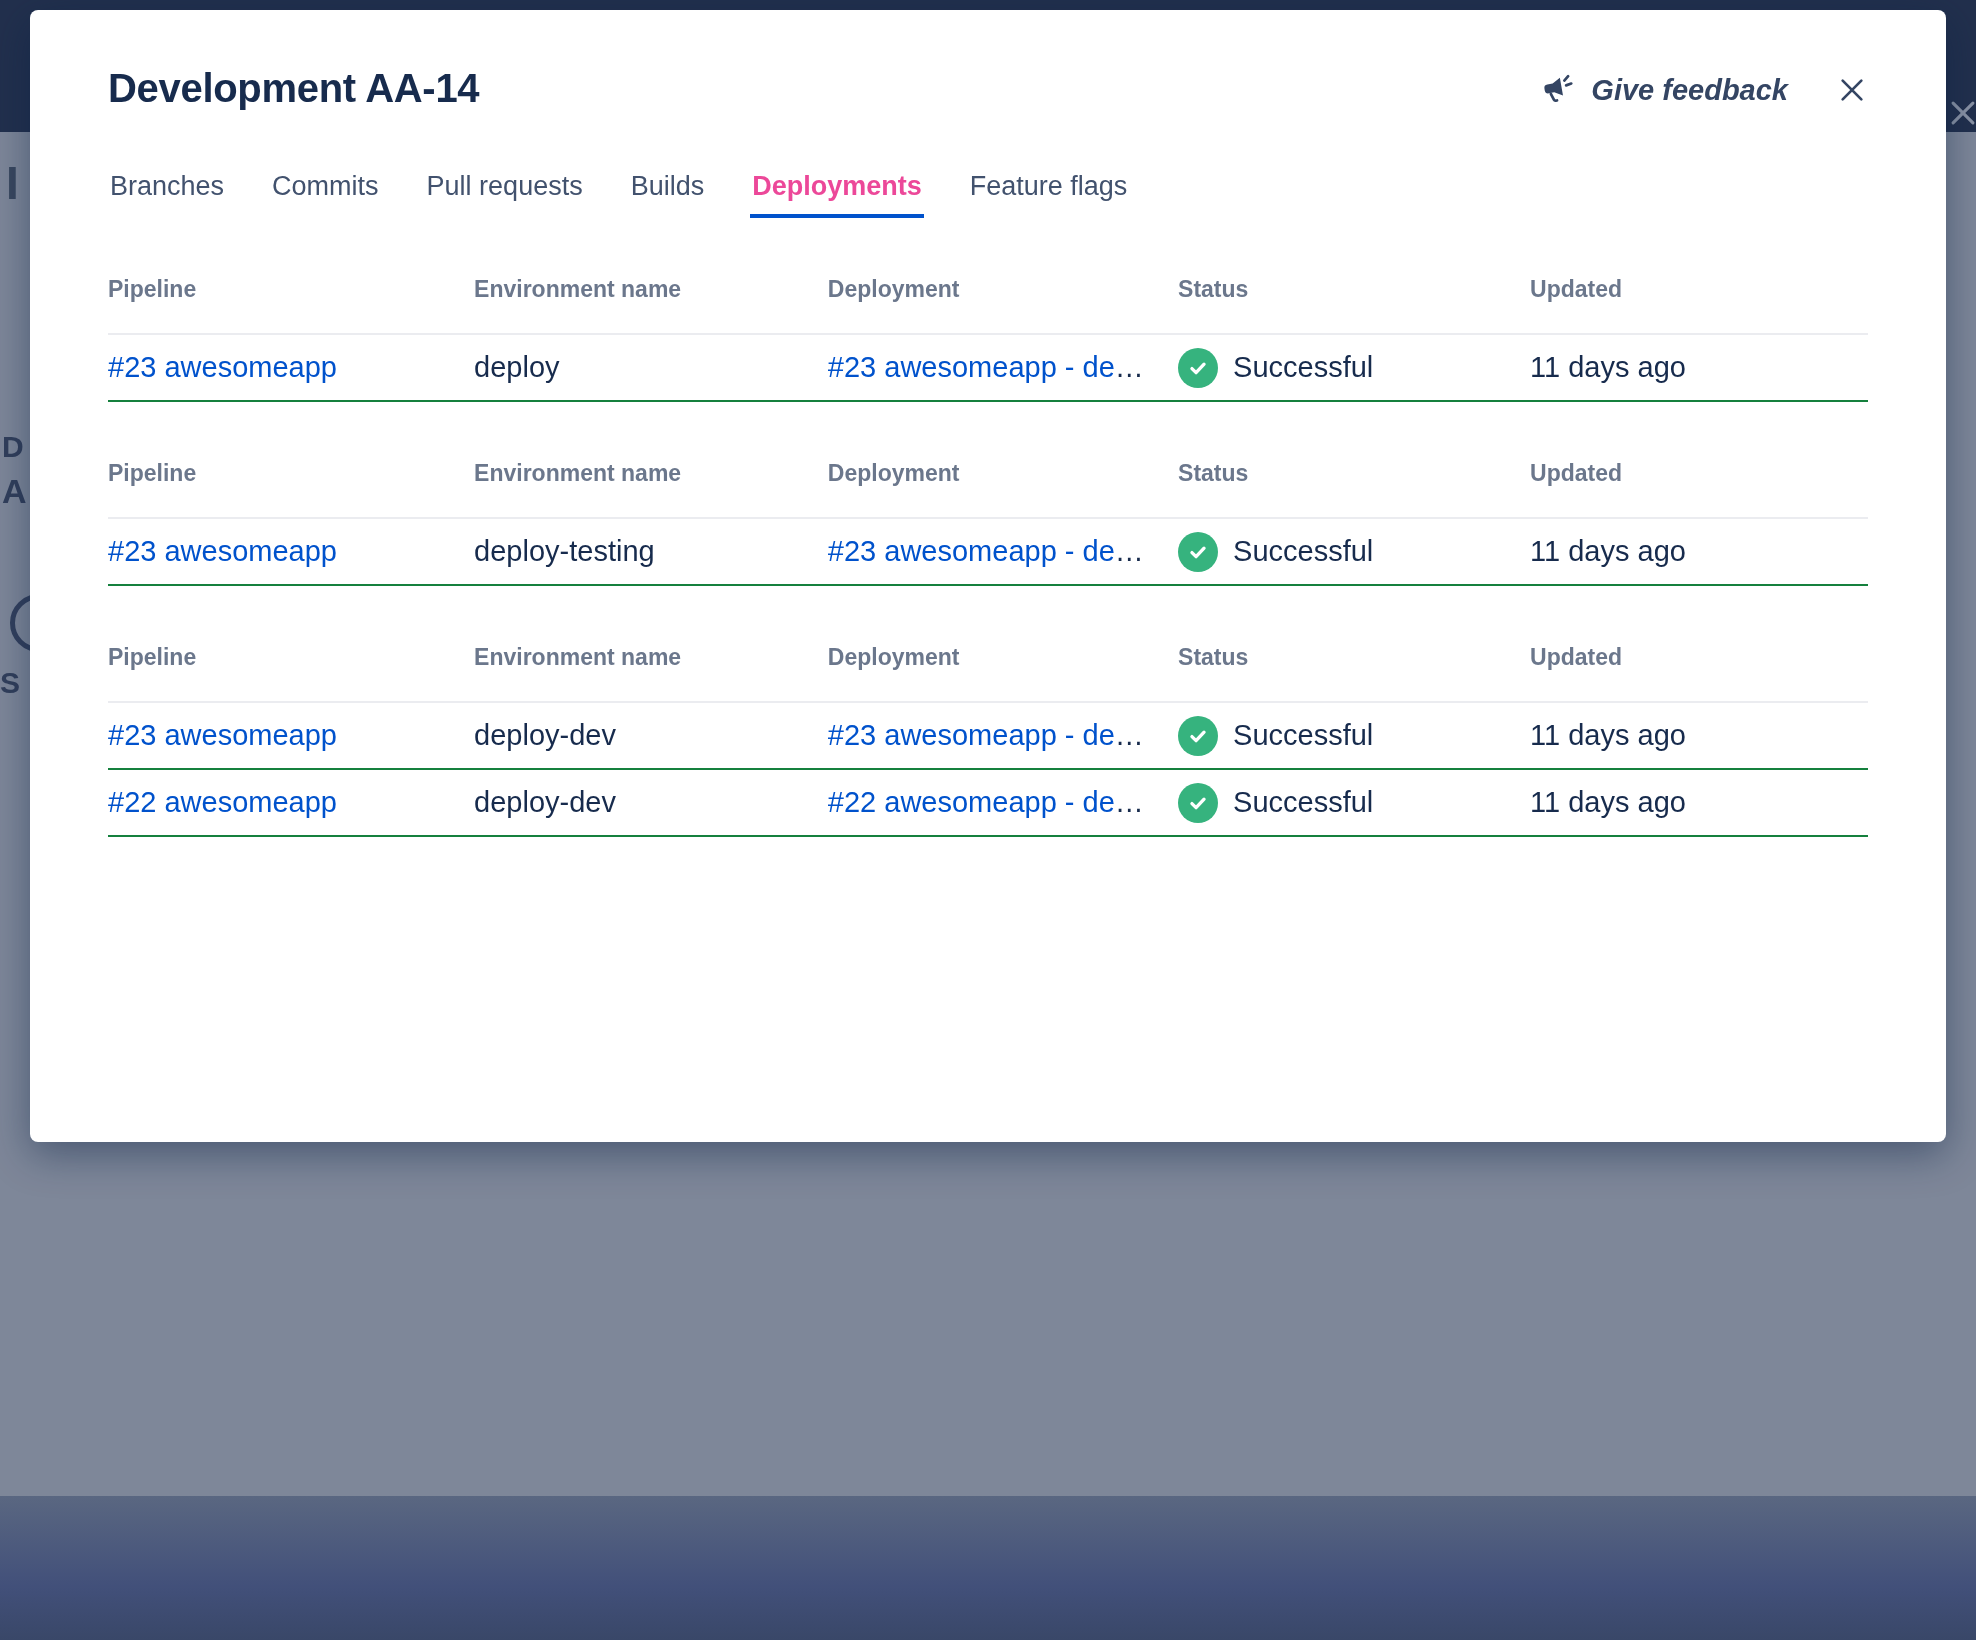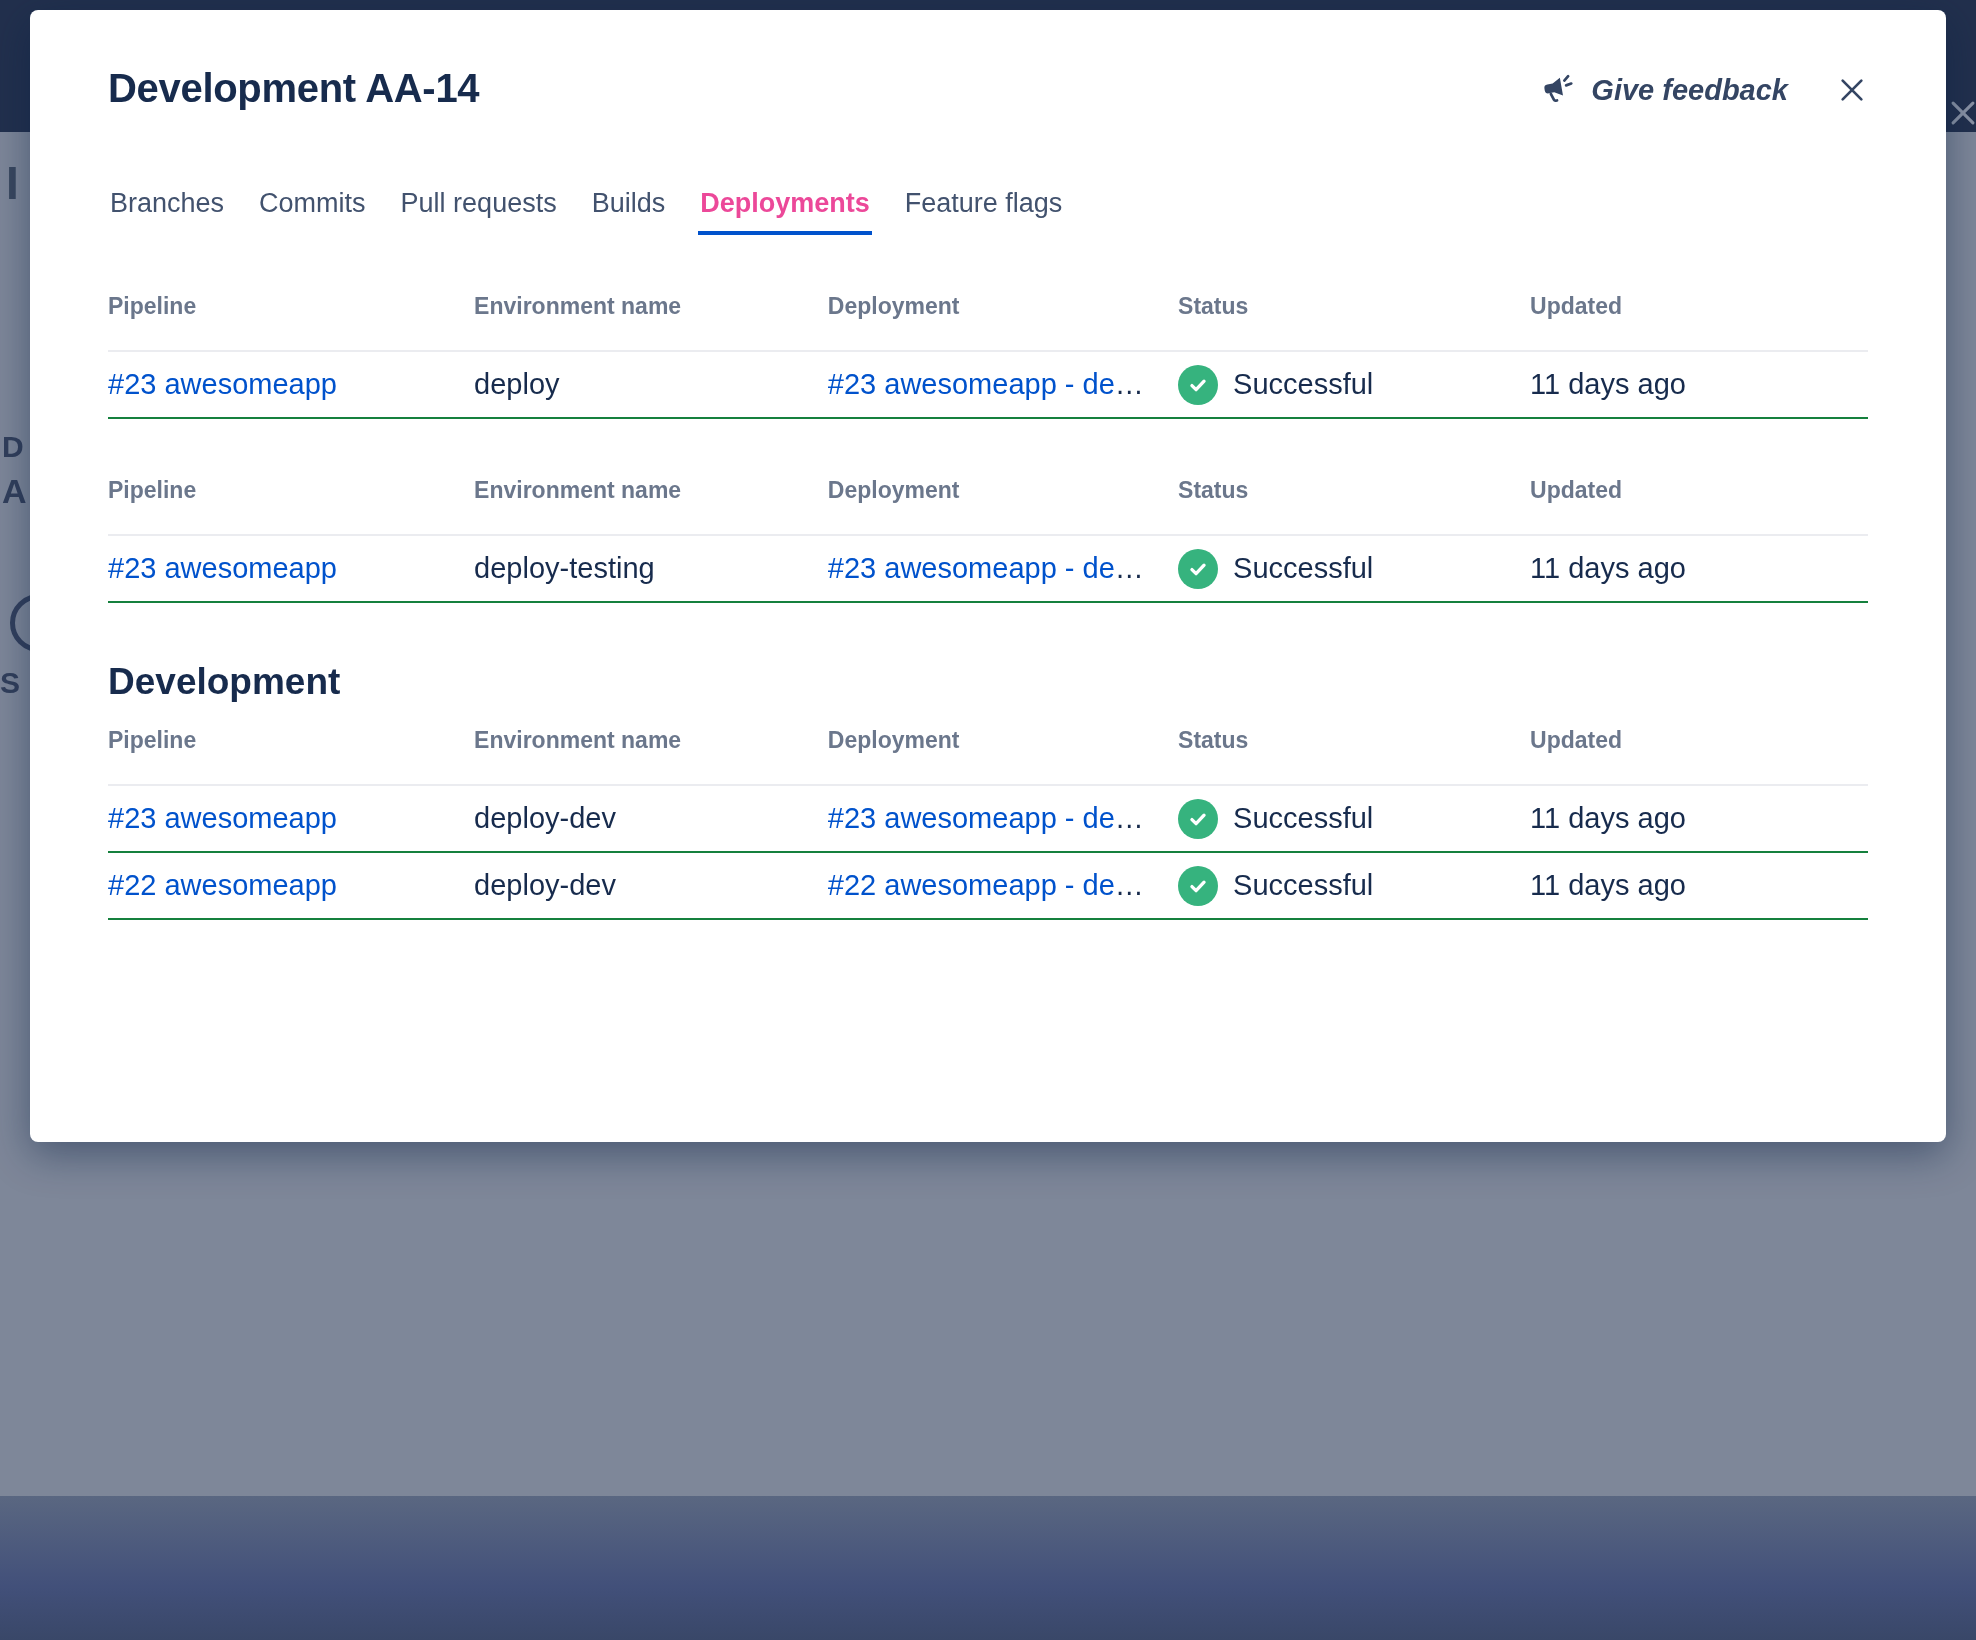--- a/index.html
+++ b/index.html
@@ -48,21 +48,21 @@
   .header-actions { display:flex; align-items:center; gap:48px; padding-top:6px;font-style:italic; }
   .feedback-btn {
     display:flex; align-items:center; gap:14px; cursor:pointer;
     color:#344563; font-size:29px; font-weight:700;
   }
   .feedback-btn svg { width:36px; height:36px; transform:rotate(-10deg); color:#344563; }
   .close-btn { cursor:pointer; background:none; border:none; padding:0; line-height:0; }
   .close-btn svg { width:32px; height:32px; color:#344563; }
 
   
-  .tabs { display:flex; gap:31px; margin-top:73px; }
+  .tabs { display:flex; gap:44px; margin-top:56px; }
   .tab {
     font-size:27px; font-weight:500; color:#42526E;
     padding:4px 2px 12px 2px; cursor:pointer; white-space:nowrap;
     border-bottom:4px solid transparent;
   }
   .tab.active { color:#ec4899; font-weight:600; border-bottom-color:#0052CC; }
 
   
   .section { margin-top:58px; }
   .section-title { margin:0 0 24px 0; font-size:37px; font-weight:700; color:#172B4D; }
@@ -182,21 +182,20 @@
               <path d="M3.6 8.4 L6.6 11.4 L12.4 5.2" stroke="#ffffff" stroke-width="2.4" stroke-linecap="round" stroke-linejoin="round"></path>
             </svg>
         </span>
         <span>Successful</span>
       </div>
       <div class="cell">11 days ago</div>
     </div>
   </div>
 
   <div class="section">
-    <h2 class="section-title">Development</h2>
     <div class="thead">
       <div>Pipeline</div>
       <div>Environment name</div>
       <div>Deployment</div>
       <div>Status</div>
       <div>Updated</div>
     </div>
     <div class="trow">
       <div class="cell"><a class="link">#23 awesomeapp</a></div>
       <div class="cell">deploy-dev</div>

